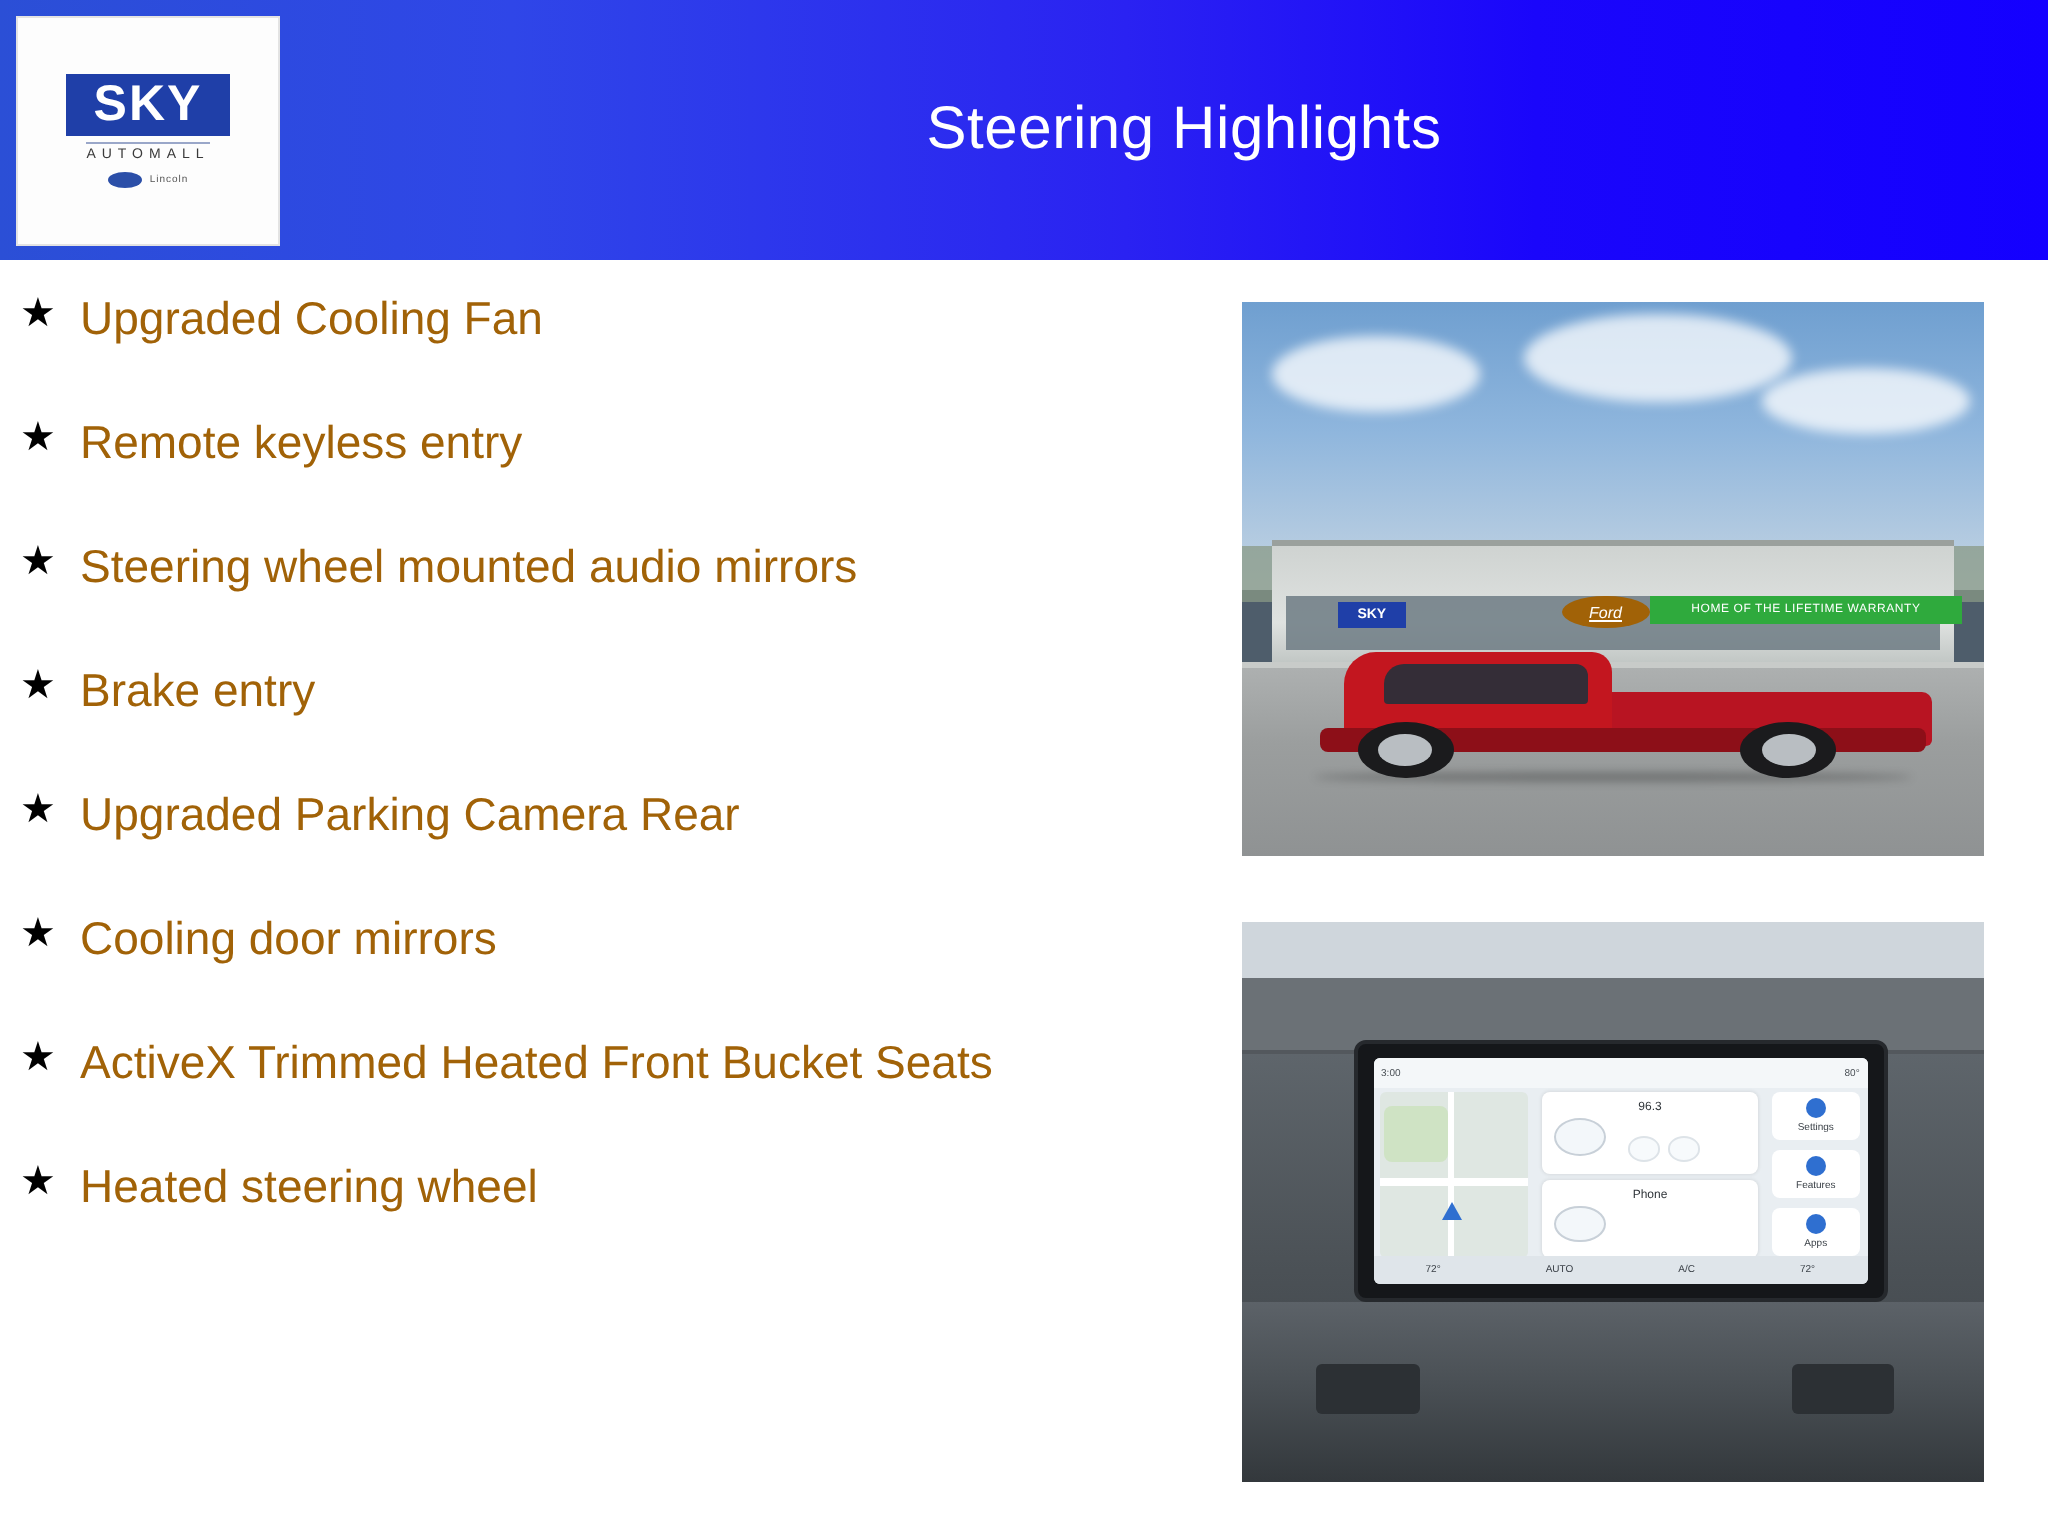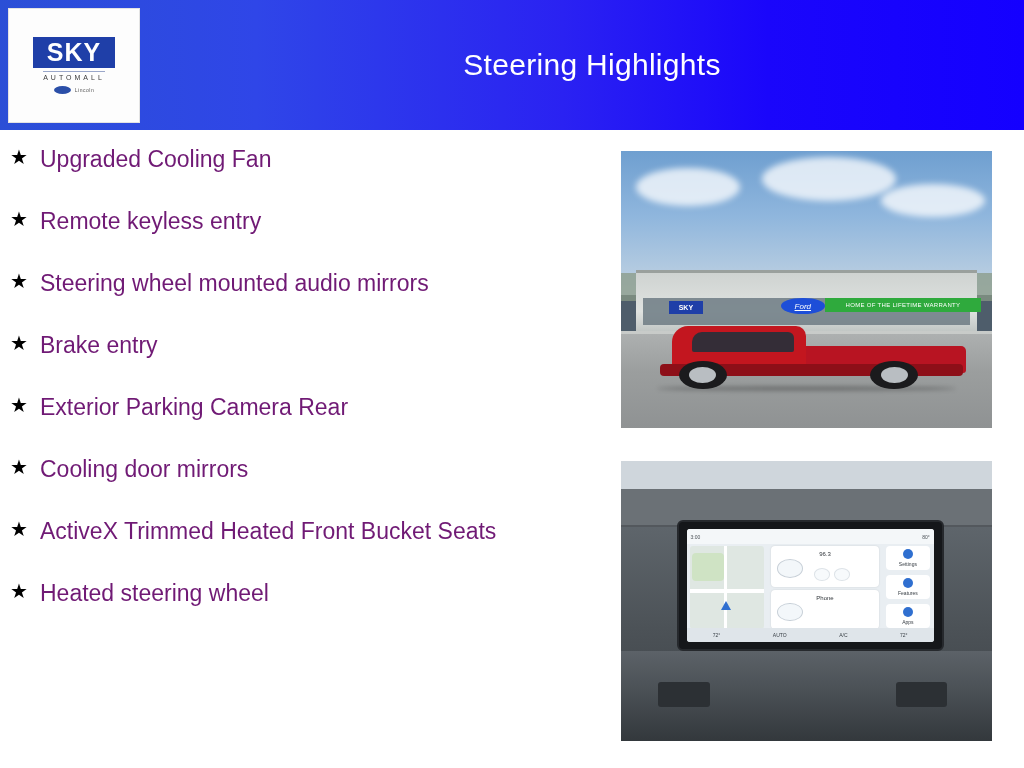--- a/index.html
+++ b/index.html
@@ -111,21 +111,21 @@
     width: 30px;
     flex: 0 0 30px;
     font-size: 20px;
     line-height: 30px;
     color: #000000;
     text-align: left;
   }
   .bullet-text {
     font-size: 23px;
     line-height: 34px;
-    color: #701a75;
+    color: #a16207;
     max-width: 545px;
   }
 
   
   .photo {
     position: absolute;
     overflow: hidden;
   }
   .photo-exterior {
     left: 621px;
@@ -173,21 +173,21 @@
     color: #fff; font-size: 6px; display: flex; align-items: center; justify-content: center;
     letter-spacing: .3px;
   }
   .ext-sign-sky {
     position: absolute; left: 13%; top: 54%; width: 9%; height: 5%;
     background: #1f3fa8; color: #fff; font-size: 7px; font-weight: bold;
     display: flex; align-items: center; justify-content: center;
   }
   .ext-sign-ford {
     position: absolute; left: 43%; top: 53%; width: 12%; height: 6%;
-    background: #1d4ed8; border-radius: 50%;
+    background: #a16207; border-radius: 50%;
     color: #fff; font-size: 8px; font-style: italic;
     display: flex; align-items: center; justify-content: center; text-decoration: underline;
   }
   .ext-ground {
     position: absolute; left: 0; top: 66%; width: 100%; height: 34%;
     background: linear-gradient(to bottom, #adb0b0 0%, #9b9e9e 40%, #8f9293 100%);
   }
   .ext-curb {
     position: absolute; left: 0; top: 65%; width: 100%; height: 2%;
     background: #c8cbc9;
@@ -381,21 +381,21 @@
       <span class="bullet-text">Steering wheel mounted audio mirrors</span>
     </div>
 
     <div class="bullet">
       <span class="bullet-star">★</span>
       <span class="bullet-text">Brake entry</span>
     </div>
 
     <div class="bullet">
       <span class="bullet-star">★</span>
-      <span class="bullet-text">Exterior Parking Camera Rear</span>
+      <span class="bullet-text">Upgraded Parking Camera Rear</span>
     </div>
 
     <div class="bullet">
       <span class="bullet-star">★</span>
       <span class="bullet-text">Cooling door mirrors</span>
     </div>
 
     <div class="bullet">
       <span class="bullet-star">★</span>
       <span class="bullet-text">ActiveX Trimmed Heated Front Bucket Seats</span>

